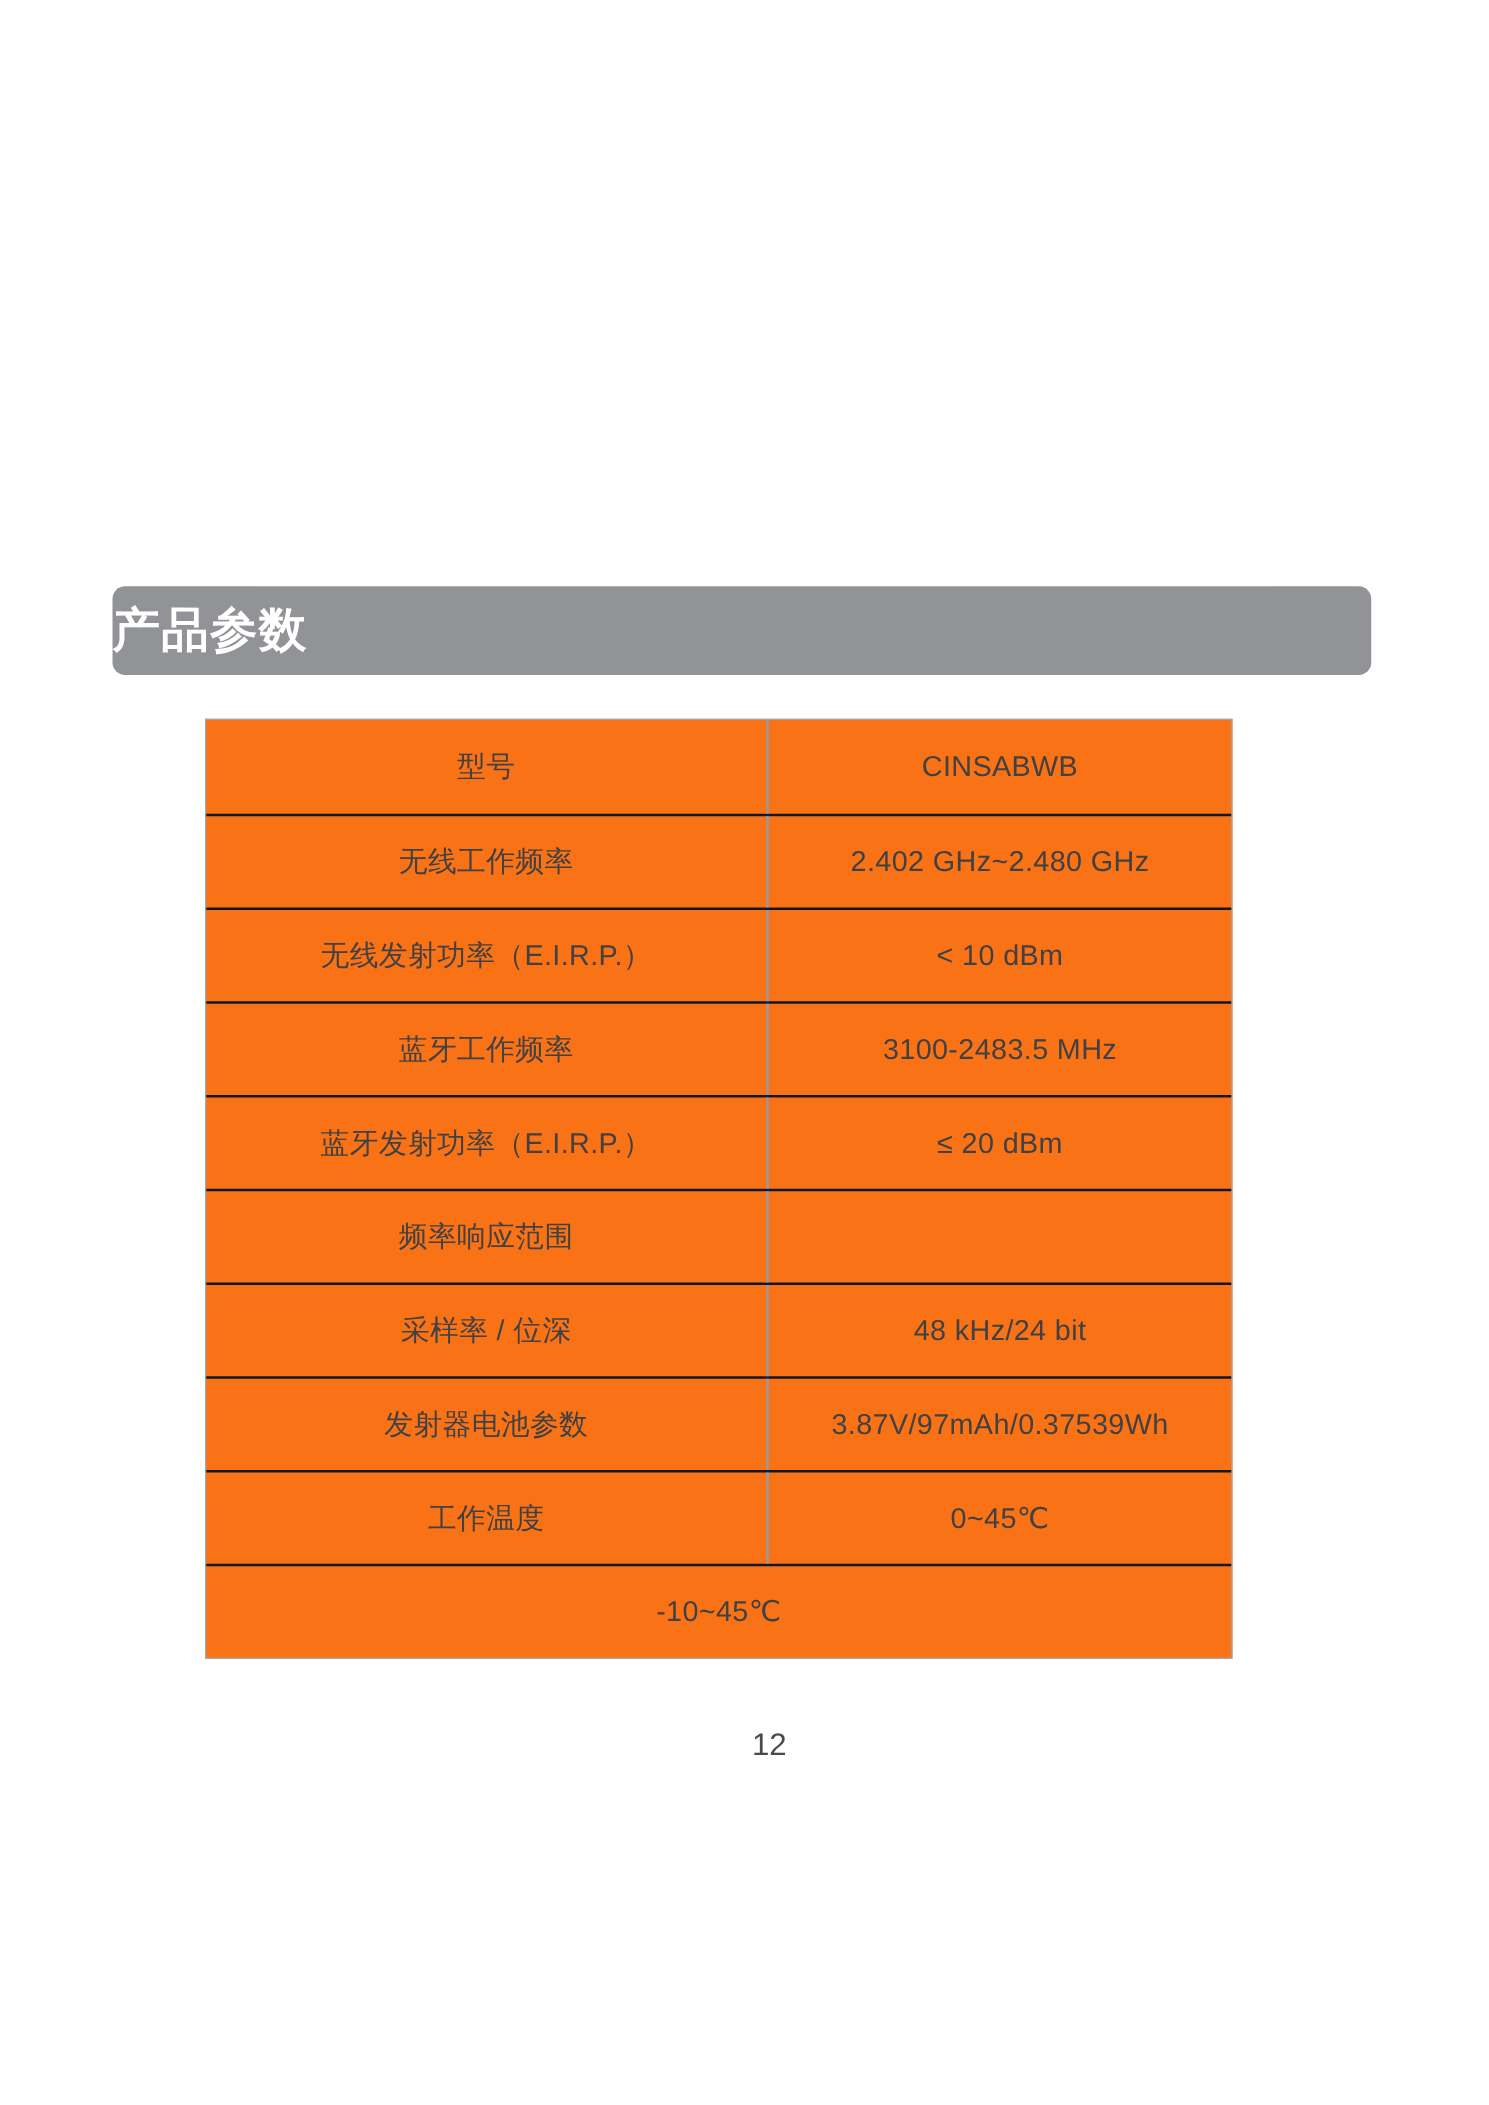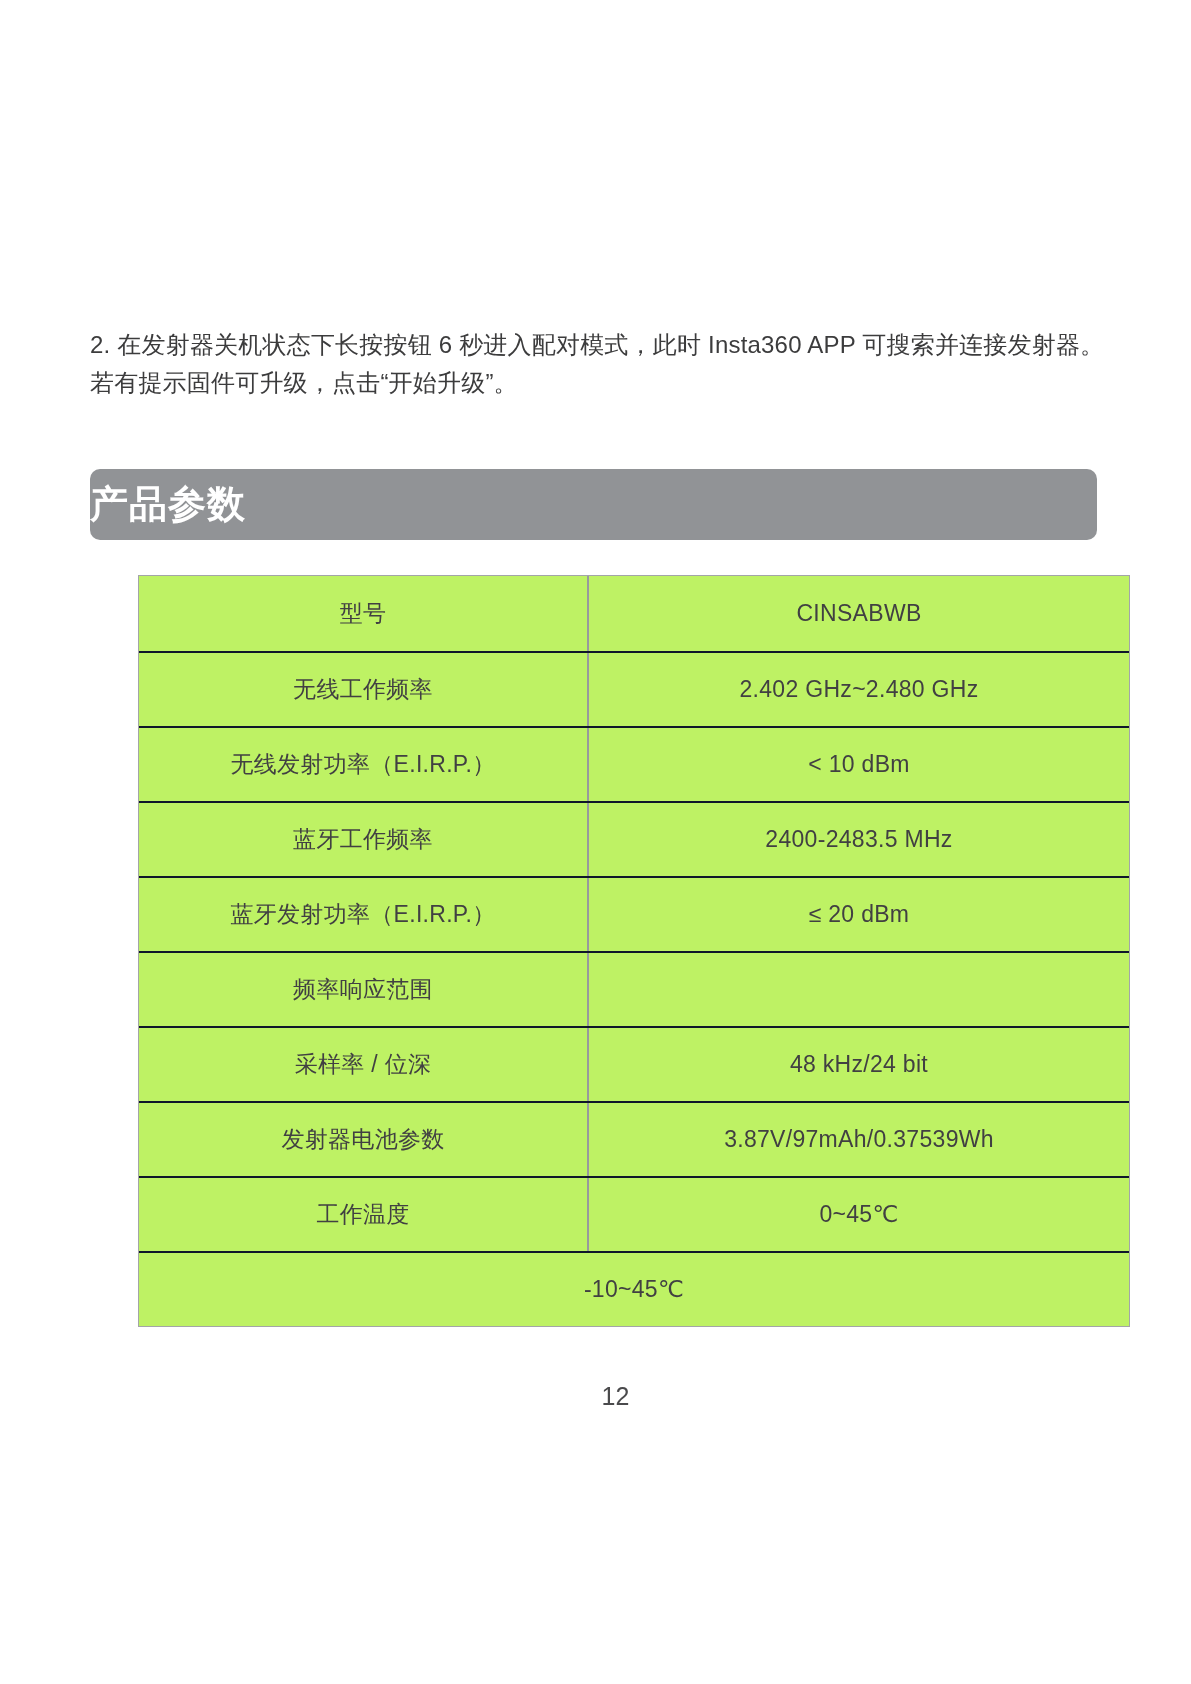--- a/index.html
+++ b/index.html
@@ -35,25 +35,25 @@
     align-items: center;
   }
   .banner-title {
     color: #ffffff;
     font-size: 38px;
     font-weight: 700;
     letter-spacing: 1px;
   }
   .spec-table {
     position: absolute;
-    left: 138px;
+    left: 164px;
     top: 575px;
-    width: 992px;
+    width: 822px;
     border: 1px solid #a3a5a8;
-    background: #bef264;
+    background: #f97316;
   }
   .spec-row {
     display: flex;
     height: 75px;
   }
   .spec-row + .spec-row {
     border-top: 2px solid #0f172a;
   }
   .spec-cell {
     display: flex;
@@ -79,42 +79,41 @@
     font-size: 25px;
     color: #4a4a4c;
     margin-left: 20px;
   }
 </style>
 </head>
 <body>
 
 <div class="page">
 
-  <p class="intro">2. 在发射器关机状态下长按按钮 6 秒进入配对模式，此时 Insta360 APP 可搜索并连接发射器。若有提示固件可升级，点击“开始升级”。</p>
 
   <div class="banner">
     <span class="banner-title">产品参数</span>
   </div>
 
   <div class="spec-table">
     <div class="spec-row">
       <div class="spec-cell label">型号</div>
       <div class="spec-cell value">CINSABWB</div>
     </div>
     <div class="spec-row">
       <div class="spec-cell label">无线工作频率</div>
       <div class="spec-cell value">2.402 GHz~2.480 GHz</div>
     </div>
     <div class="spec-row">
       <div class="spec-cell label">无线发射功率（E.I.R.P.）</div>
       <div class="spec-cell value">&lt; 10 dBm</div>
     </div>
     <div class="spec-row">
       <div class="spec-cell label">蓝牙工作频率</div>
-      <div class="spec-cell value">2400-2483.5 MHz</div>
+      <div class="spec-cell value">3100-2483.5 MHz</div>
     </div>
     <div class="spec-row">
       <div class="spec-cell label">蓝牙发射功率（E.I.R.P.）</div>
       <div class="spec-cell value">≤ 20 dBm</div>
     </div>
     <div class="spec-row">
       <div class="spec-cell label">频率响应范围</div>
     </div>
     <div class="spec-row">
       <div class="spec-cell label">采样率 / 位深</div>

